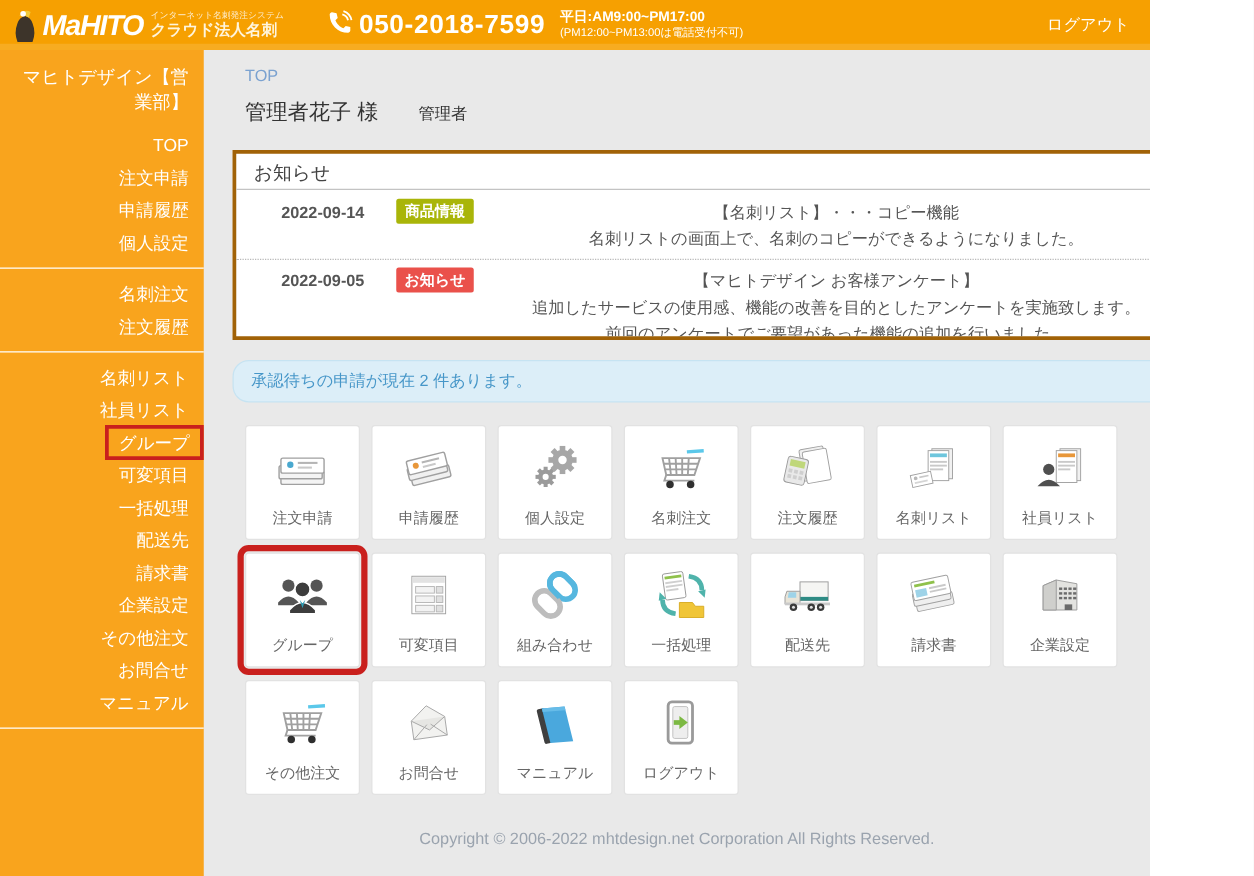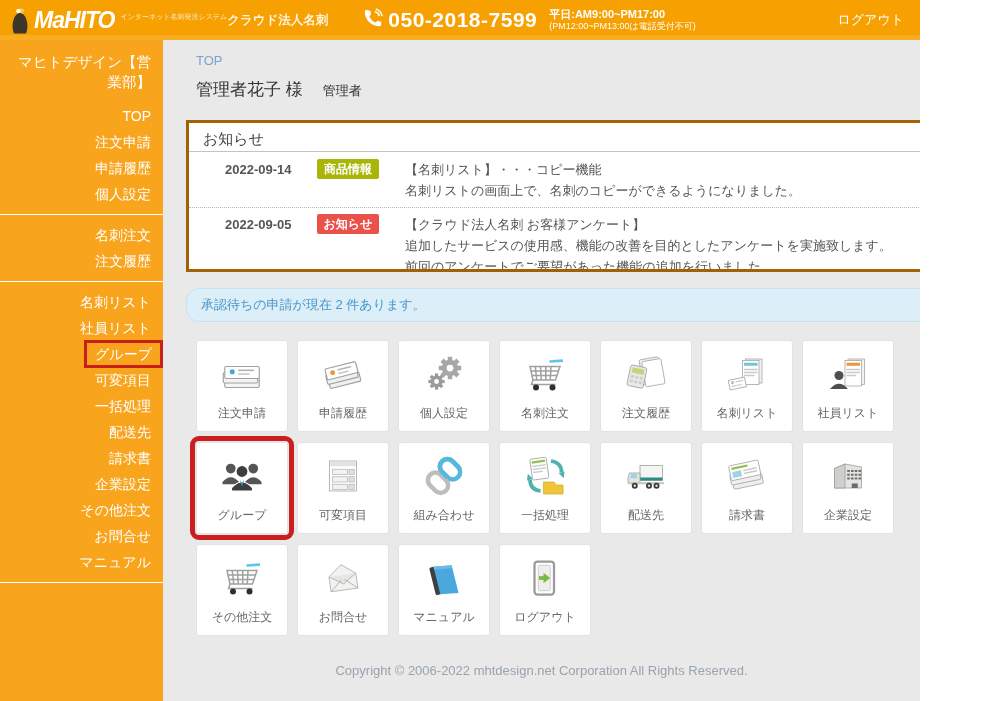--- a/index.html
+++ b/index.html
@@ -8,21 +8,21 @@
   .page { position:relative; width:920px; height:701px; background:#E9E9E9; overflow:hidden; }
 
   
   .hdr { position:absolute; top:0; left:0; width:100%; height:40px;
          background:#F6A001; display:flex; align-items:center; z-index:5; }
   .hdr::after { content:""; position:absolute; left:0; bottom:0; width:100%; height:5px;
                 background:rgba(255,255,255,0.13); }
   .logo { display:flex; align-items:center; margin-left:8px; cursor:pointer; }
   .logo-mark svg { width:24px; height:30px; display:block; }
   .logo-text { color:#fff; font-size:23px; font-weight:800; font-style:italic; letter-spacing:-1px; margin-left:2px; }
-  .logo-tag { display:flex; margin-left:6px; line-height:1.15; }
+  .logo-tag { display:flex; flex-direction:column; margin-left:6px; line-height:1.15; }
   .tag-small { font-size:7px; color:rgba(255,255,255,0.8); }
   .tag-big { font-size:12.5px; font-weight:bold; color:rgba(255,252,240,0.92); }
   .phone { display:flex; align-items:center; margin-left:34px; color:#fff; }
   .phone svg { width:22px; height:22px; margin-right:4px; }
   .phone-num { font-size:21px; font-weight:bold; letter-spacing:0.5px; }
   .hours { margin-left:12px; color:#fff; line-height:1.25; }
   .hours-l1 { font-size:11px; font-weight:bold; }
   .hours-l2 { font-size:9px; }
   .hdr-spacer { flex:1; }
   .logout-link { color:#fff; font-size:13px; margin-right:16px; cursor:pointer; text-decoration:none; }
@@ -32,36 +32,36 @@
   .company { padding:12px 12px 0; color:#fff; font-size:14.5px; line-height:1.4; text-align:right; }
   .menu { margin-top:8px; }
   .menu-group { padding:2px 0; }
   .menu-item { text-align:right; padding:3px 12px; font-size:14px; color:#fff; line-height:20px; cursor:pointer; white-space:nowrap; }
   .menu-divider { border-top:1px solid #fff; margin:5px 0; }
   .hl-box { display:inline-block; border:3px solid var(--hl-red); padding:1px 8px; margin:-5px -12px -5px 0; }
 
   
   .main { position:absolute; top:40px; left:163px; right:0; bottom:0; }
   .breadcrumb { position:absolute; left:33px; top:13px; font-size:13px; color:#7BA2D0; cursor:pointer; text-decoration:none; }
-  .user-line { position:absolute; left:33px; top:38px; display:flex; align-items:baseline; gap:20px; }
+  .user-line { position:absolute; left:33px; top:38px; display:flex; align-items:baseline; gap:32px; }
   .user-name { font-size:17px; color:#333; }
   .user-role { font-size:13px; color:#333; }
 
   .news-box { position:absolute; left:23px; top:80px; width:769px; height:152px;
               background:#fff; border:3px solid #a16207; }
   .news-title { height:29px; line-height:27px; padding:2px 14px 0; font-size:15px; color:#444;
                 border-bottom:1px solid #C3C3C3; }
   .news-list { position:absolute; top:30px; left:0; right:19px; bottom:0; overflow:hidden; }
   .news-entry { display:flex; padding:6px 0; font-size:13px; color:#555; }
   .news-entry + .news-entry { border-top:1px dotted #B9B9B9; }
   .ne-date { width:128px; padding-left:36px; font-weight:bold; line-height:21px; flex:none; }
   .ne-badge-wrap { width:88px; flex:none;font-weight:bold; }
   .ne-badge { display:inline-block; min-width:62px; text-align:center; color:#fff; font-size:12px;
               line-height:20px; padding:0 6px; border-radius:2px; }
-  .ne-text { flex:1; line-height:21px; }
+  .ne-text { flex:1; line-height:21px;text-align:center; }
 
   .scrollbar { position:absolute; top:30px; right:1px; bottom:1px; width:17px;
                background:#F6F6F6; border-left:1px solid #EAEAEA; }
   .sb-btn { position:absolute; left:0; width:16px; height:16px; display:flex; align-items:center; justify-content:center; cursor:pointer; }
   .sb-up { top:0; } .sb-down { bottom:0; }
   .tri-up { width:0; height:0; border-left:4px solid transparent; border-right:4px solid transparent; border-bottom:5px solid #8C8C8C; }
   .tri-down { width:0; height:0; border-left:4px solid transparent; border-right:4px solid transparent; border-top:5px solid #8C8C8C; }
   .sb-thumb { position:absolute; top:18px; left:1px; width:14px; height:44px; background:#C6C6C6; cursor:pointer; }
 
   .notice { position:absolute; left:23px; top:248px; width:769px; padding:7px 14px;
@@ -163,21 +163,21 @@
             <div class="ne-badge-wrap"><span class="ne-badge" style="background: rgb(169, 181, 9);">商品情報</span></div>
             <div class="ne-text">
               <div class="ne-title">【名刺リスト】・・・コピー機能</div>
               <div class="ne-body">名刺リストの画面上で、名刺のコピーができるようになりました。</div>
             </div>
           </div>
           <div class="news-entry">
             <div class="ne-date">2022-09-05</div>
             <div class="ne-badge-wrap"><span class="ne-badge" style="background: rgb(234, 81, 75);">お知らせ</span></div>
             <div class="ne-text">
-              <div class="ne-title">【クラウド法人名刺 お客様アンケート】</div>
+              <div class="ne-title">【マヒトデザイン お客様アンケート】</div>
               <div class="ne-body">追加したサービスの使用感、機能の改善を目的としたアンケートを実施致します。</div>
               <div class="ne-body">前回のアンケートでご要望があった機能の追加を行いました。</div>
             </div>
           </div>
         </div>
       <div class="scrollbar">
         <div class="sb-btn sb-up">
             <i class="tri-up"></i>
           </div>
         <div class="sb-thumb"></div>

